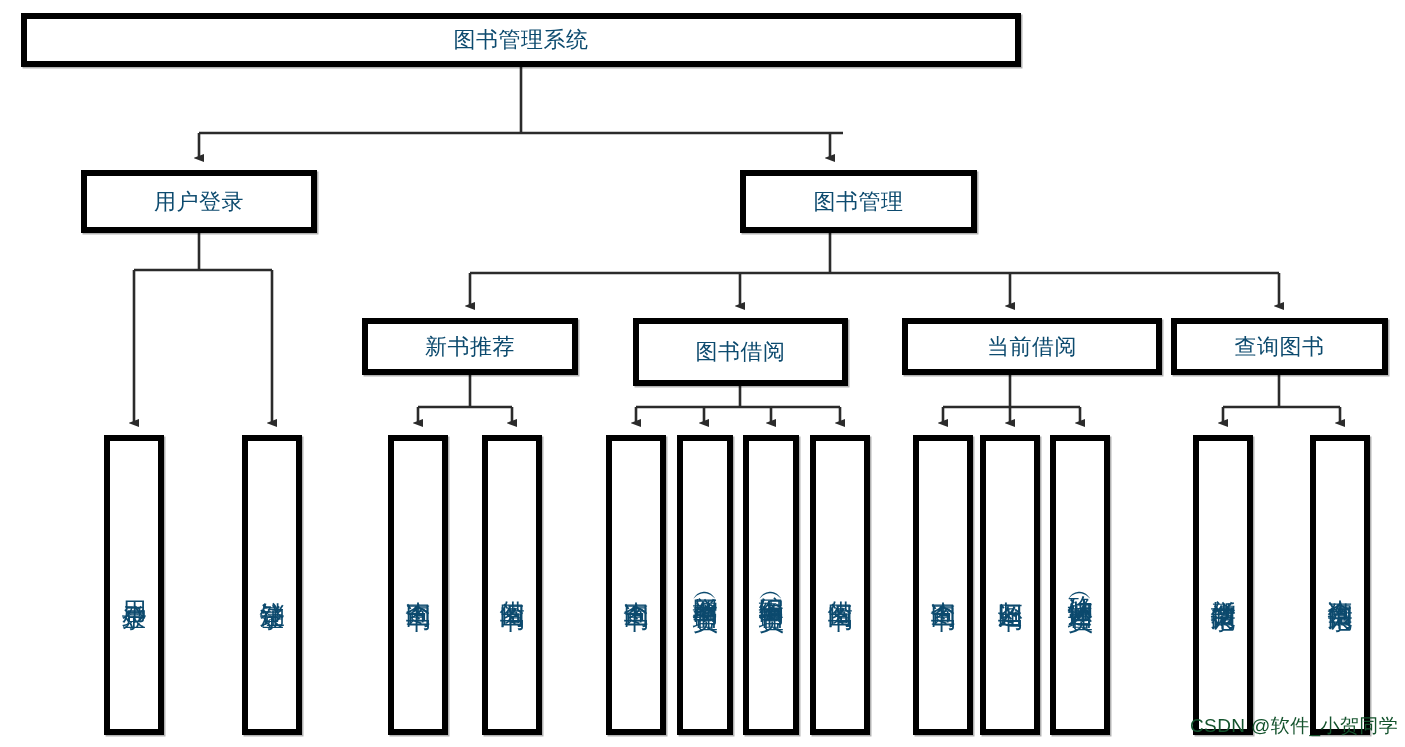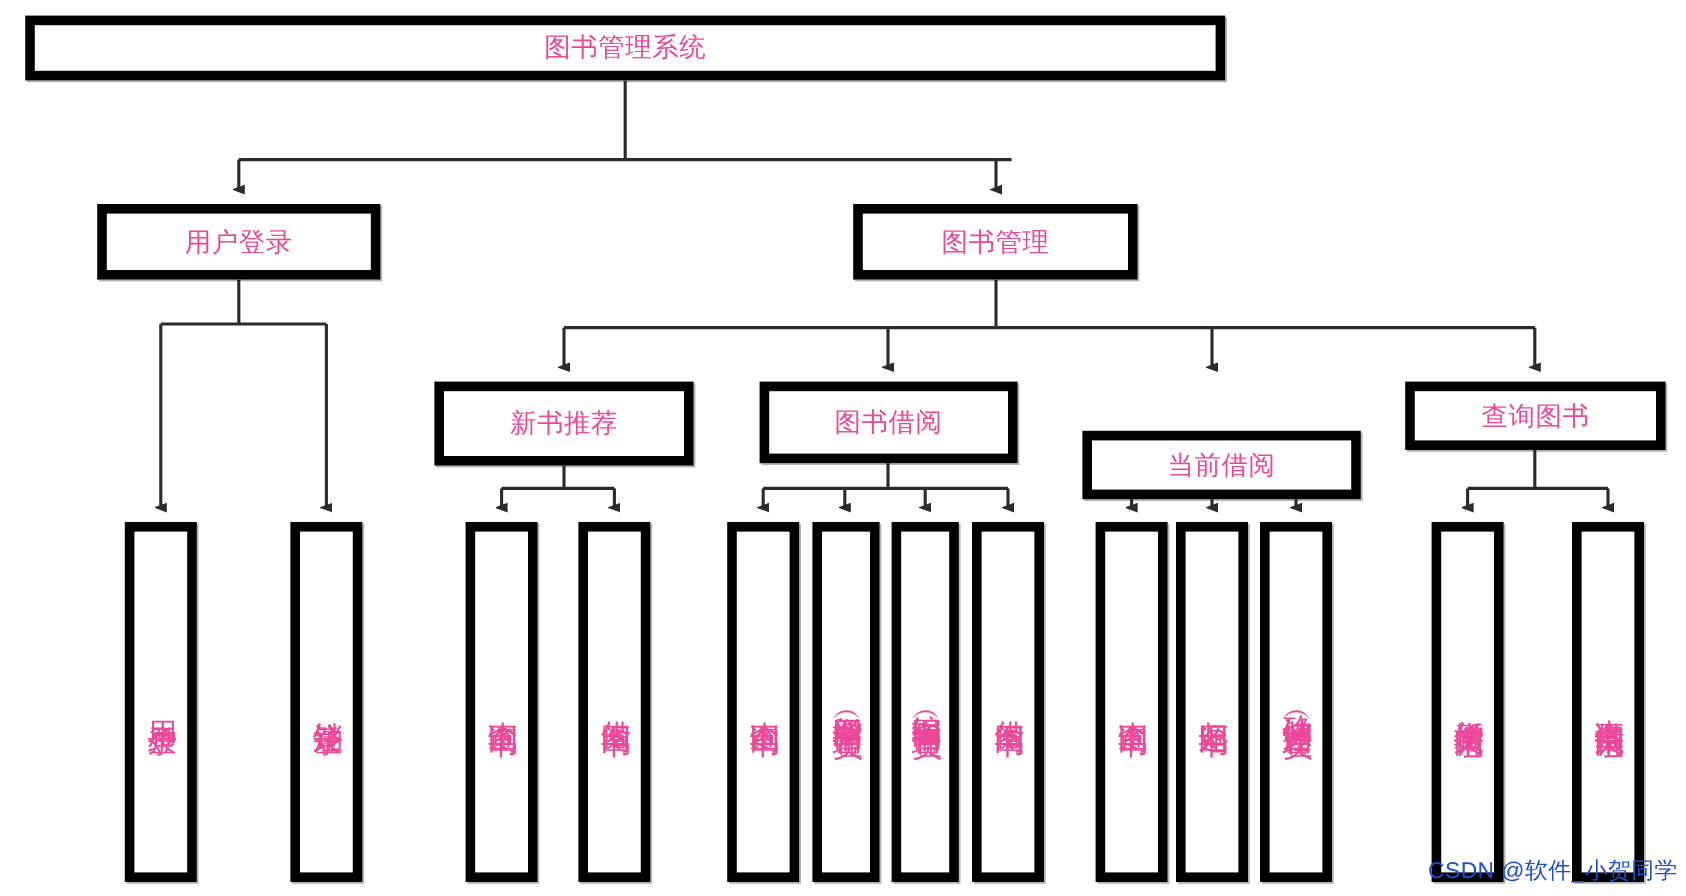--- a/index.html
+++ b/index.html
@@ -22,26 +22,26 @@
     left: 0;
     top: 0;
     width: 1405px;
     height: 747px;
     pointer-events: none;
   }
   .node {
     position: absolute;
     box-sizing: border-box;
     background: #ffffff;
-    border: 8px solid #000000;
+    border: 6px solid #000000;
     box-shadow: 1.5px 1.5px 0 rgba(0,0,0,0.30);
     display: flex;
     align-items: center;
     justify-content: center;
-    color: #ec4899;
+    color: #0c4a6e;
     z-index: 2;
   }
   .node .lbl {
     text-align: center;
     line-height: 1.18;
     letter-spacing: 0.5px;
   }
   
   .node.h .lbl {
     font-size: 22px;
@@ -62,21 +62,21 @@
     font-size: 25px;
     line-height: 1.02;
     letter-spacing: 2px;
     max-height: 288px;
   }
   .watermark {
     position: absolute;
     left: 1190px;
     top: 713px;
     font-size: 19px;
-    color: #1d4ed8;
+    color: #14532d;
     white-space: nowrap;
     z-index: 3;
     letter-spacing: 0.4px;
   }
 </style>
 </head>
 <body>
 
 <div id="canvas">
 
@@ -130,31 +130,31 @@
     </g>
   </svg>
 
   <div class="node h root" style="left:21px; top:13px; width:1000px; height:54px;">
     <span class="lbl">图书管理系统</span>
   </div>
 
   <div class="node h" style="left:81px; top:170px; width:236px; height:63px;">
     <span class="lbl">用户登录</span>
   </div>
-  <div class="node h" style="left:711px; top:170px; width:237px; height:63px;">
+  <div class="node h" style="left:740px; top:170px; width:237px; height:63px;">
     <span class="lbl">图书管理</span>
   </div>
 
-  <div class="node h" style="left:362px; top:318px; width:216px; height:70px;">
+  <div class="node h" style="left:362px; top:318px; width:216px; height:57px;">
     <span class="lbl">新书推荐</span>
   </div>
   <div class="node h" style="left:633px; top:318px; width:215px; height:68px;">
     <span class="lbl">图书借阅</span>
   </div>
-  <div class="node h" style="left:902px; top:318px; width:232px; height:57px;margin-top:41px;">
+  <div class="node h" style="left:902px; top:318px; width:260px; height:57px;">
     <span class="lbl">当前借阅</span>
   </div>
   <div class="node h" style="left:1171px; top:318px; width:217px; height:57px;">
     <span class="lbl">查询图书</span>
   </div>
 
   <div class="node v" style="left:104px; top:435px; width:60px; height:300px;">
     <span class="lbl">用户登录</span>
   </div>
   <div class="node v" style="left:242px; top:435px; width:60px; height:300px;">

